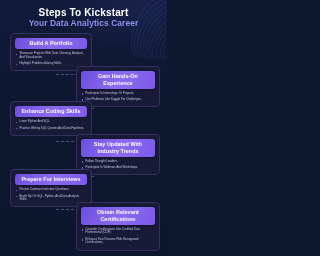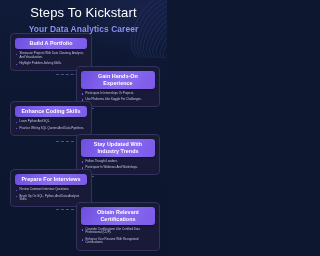--- a/index.html
+++ b/index.html
@@ -24,26 +24,26 @@
     width:86px; height:72px;
     pointer-events:none; opacity:.85;
   }
 
   
   .header {
     position:absolute; top:8px; left:0; width:100%;
     text-align:center; z-index:3;
   }
   .title {
-    font-size:13px; font-weight:normal; color:#ffffff;
+    font-size:10px; font-weight:bold; color:#ffffff;
     letter-spacing:.15px; line-height:10px;
   }
   .subtitle {
     font-size:8.4px; font-weight:bold; color:#8d90ee;
-    letter-spacing:.1px; line-height:10px; margin-top:6px;
+    letter-spacing:.1px; line-height:10px; margin-top:0;
   }
 
   
   .conn {
     position:absolute;
     z-index:1;
   }
   .conn.h {
     height:0; border-top:1px dashed #4d4f86;
   }

